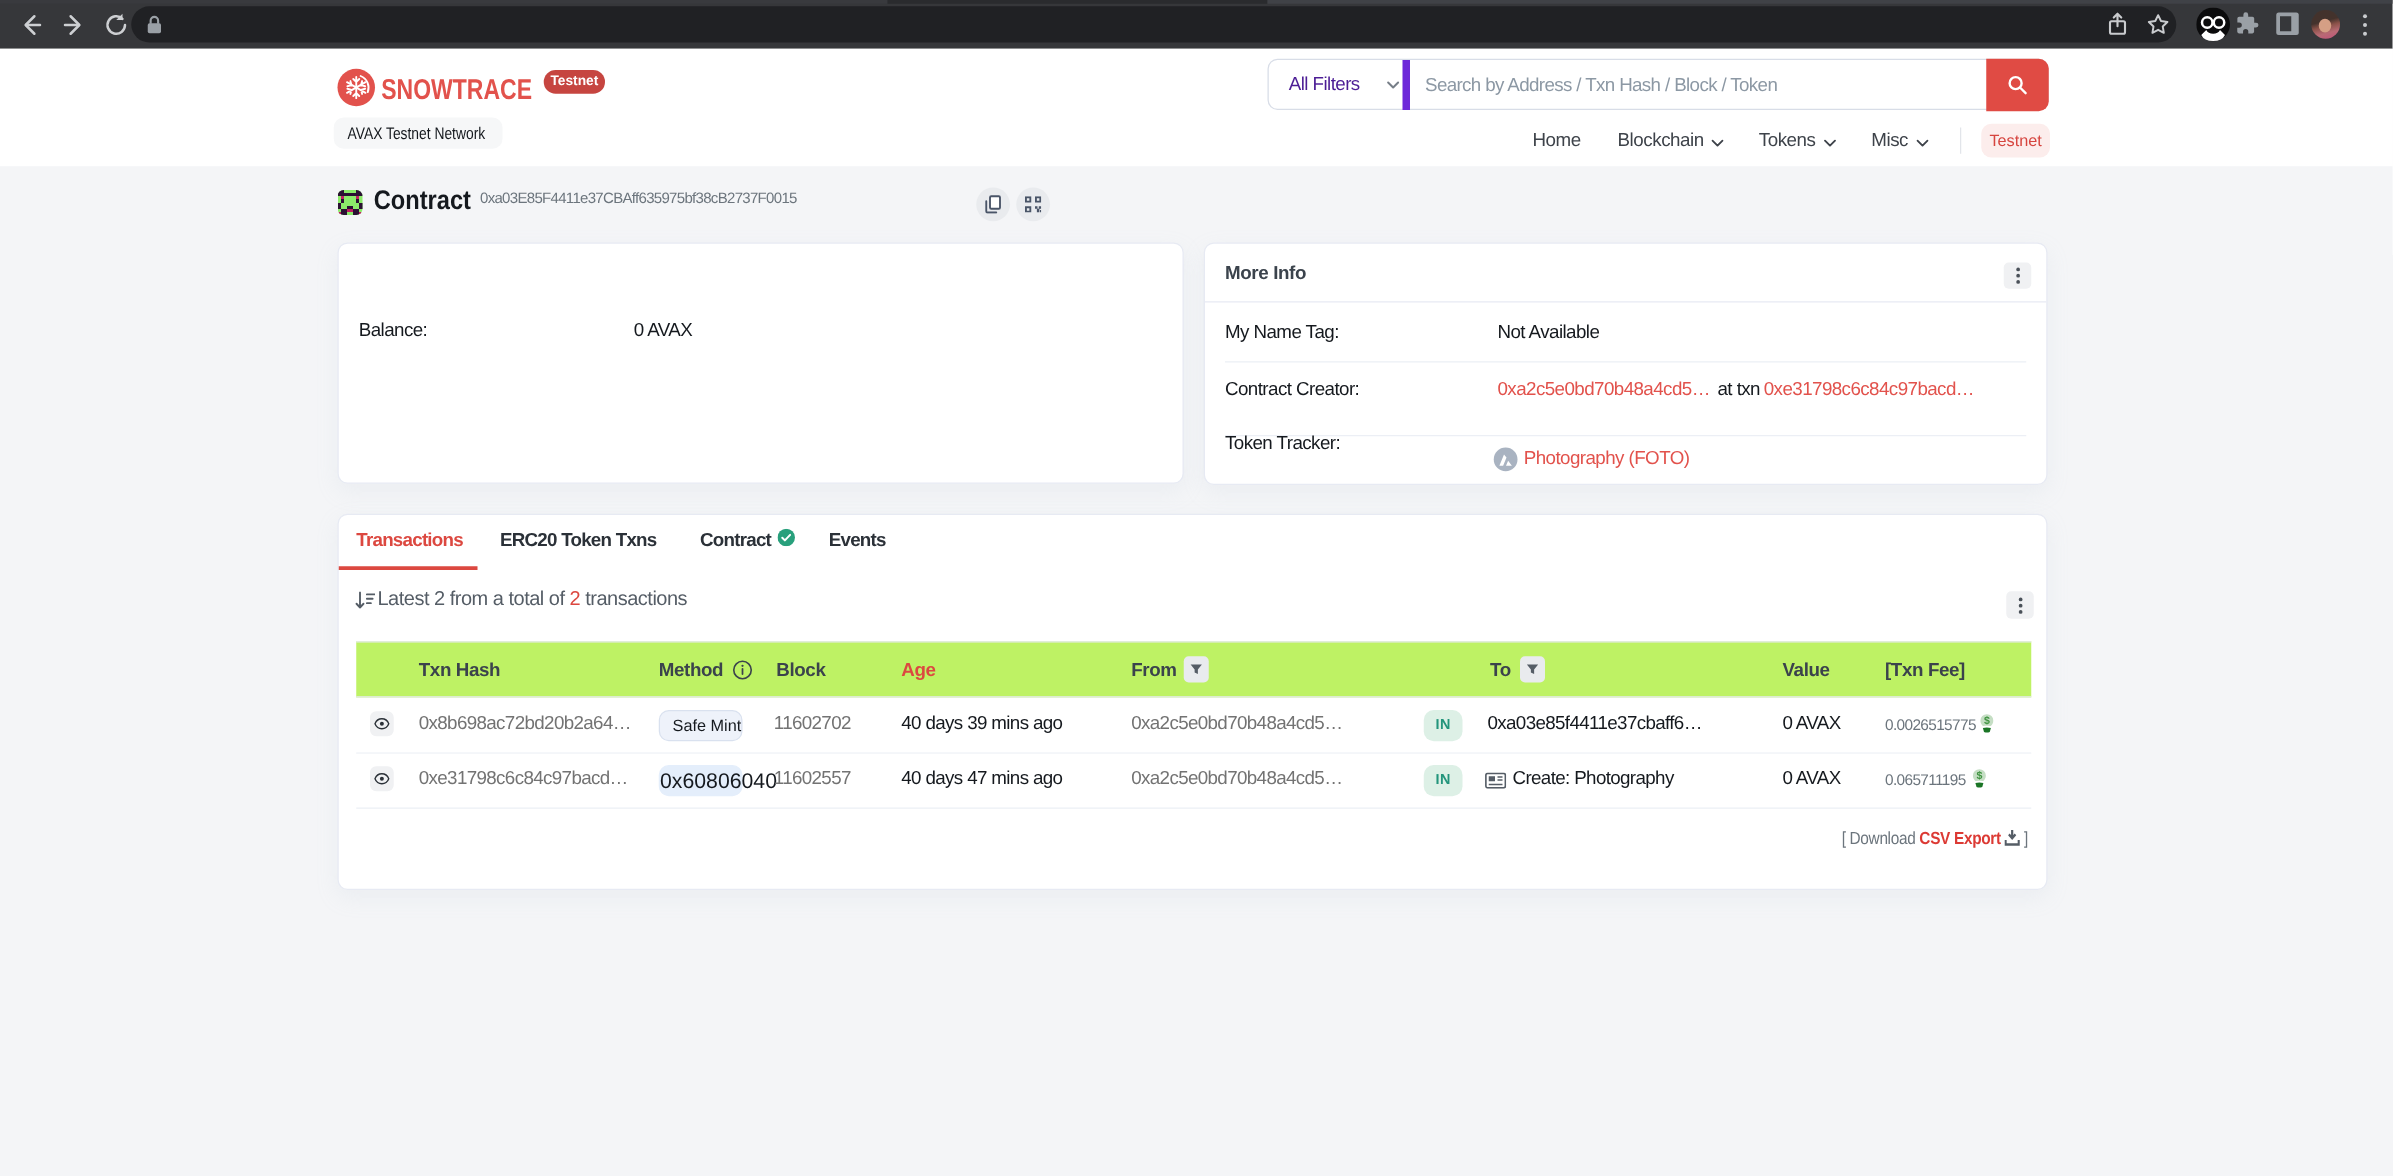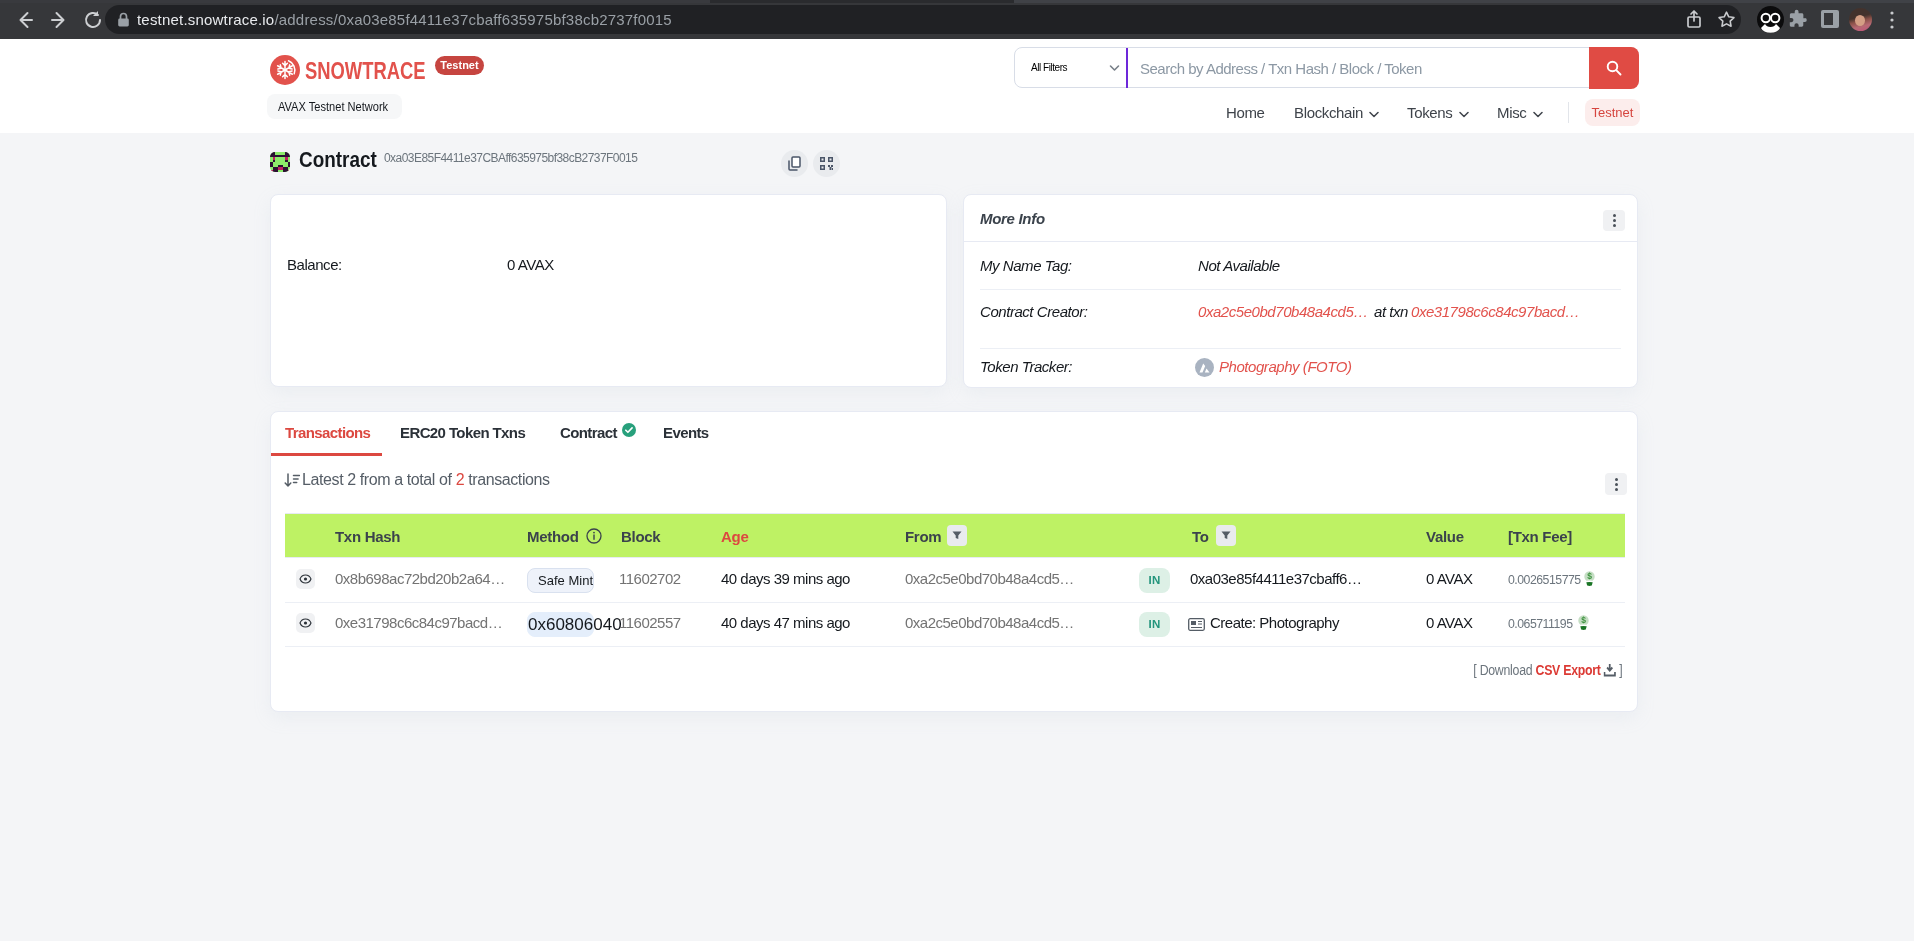--- a/index.html
+++ b/index.html
@@ -14,39 +14,39 @@
 
   
   #header { position:absolute; top:39px; left:0; width:1914px; height:94px; background:#fff; }
   #logo-circ { position:absolute; left:270px; top:16px; width:30px; height:30px; border-radius:50%; background:#e2524c; }
   #logo-text { position:absolute; left:305px; top:19px; font-size:23px; font-weight:bold; color:#e2524c; letter-spacing:0px; transform:scaleX(0.8); transform-origin:0 0; white-space:nowrap; }
   #logo-badge { position:absolute; left:435px; top:17px; width:49px; height:19px; border-radius:10px; background:#c64540; color:#fff; font-size:11px; font-weight:bold; text-align:center; line-height:19px; }
   #avax-pill { position:absolute; left:267px; top:55px; width:135px; height:25px; border-radius:8px; background:#f6f7f8; color:#15191e; font-size:13.5px; font-weight:normal; line-height:25px; white-space:nowrap; }
   #avax-pill span { display:inline-block; transform:scaleX(0.82); transform-origin:0 50%; margin-left:11px; }
 
   #searchbox { position:absolute; left:1014px; top:8px; width:625px; height:41px; border:1px solid #d8dde7; border-radius:8px; background:#fff; }
-  #allfilters { position:absolute; left:0; top:0; width:113px; height:40px; border-right:2px solid #6d28d9; font-size:10px; color:#000000; line-height:40px; padding-left:16px; letter-spacing:-0.45px; }
+  #allfilters { position:absolute; left:0; top:0; width:113px; height:40px; border-right:6px solid #6d28d9; font-size:15px; color:#4c1d95; line-height:40px; padding-left:16px; letter-spacing:-0.45px; }
   #af-caret { position:absolute; left:94px; top:16px; }
   #sb-placeholder { position:absolute; left:125px; top:12px; font-size:15px; color:#8c98a4; letter-spacing:-0.5px; }
   #sb-btn { position:absolute; right:-1px; top:-1px; width:50px; height:42px; background:#e04b44; border-radius:0 8px 8px 0; }
 
   .navitem { position:absolute; top:65px; font-size:15px; color:#3e434a; font-weight:400; letter-spacing:-0.35px; }
   #nav-divider { position:absolute; left:1568px; top:63px; width:1px; height:21px; background:#e2e5ea; }
   #nav-testnet { position:absolute; left:1585px; top:60px; width:55px; height:27px; background:#fcedec; border-radius:8px; color:#d6453f; font-size:13px; text-align:center; line-height:27px; }
 
   
   #main { position:absolute; top:133px; left:0; width:1914px; height:808px; background:#f4f5f7; }
   #identicon { position:absolute; left:270px; top:19px; width:20px; height:20px; border-radius:5px; overflow:hidden; }
   #c-title { position:absolute; left:299px; top:15px; font-size:21.5px; font-weight:bold; color:#15191e; transform:scaleX(0.88); transform-origin:0 0; white-space:nowrap; }
   #c-addr  { position:absolute; left:384px; top:18px; font-size:12px; color:#6c757d; letter-spacing:-0.55px; white-space:nowrap; }
   .circ-btn { position:absolute; top:17px; width:27px; height:27px; border-radius:50%; background:#e9ebee; }
 
   .card { position:absolute; background:#fff; border:1px solid #e7eaf3; border-radius:8px; box-shadow:0 6px 18px rgba(180,190,205,0.13); }
   #card-overview { left:270px; top:61px; width:677px; height:193px; }
-  #card-moreinfo { left:963px; top:61px; width:675px; height:194px;font-style:italic; }
+  #card-moreinfo { left:963px; top:61px; width:675px; height:194px; }
   .card-head { position:absolute; left:0; top:0; width:100%; height:47px; border-bottom:1px solid #e7eaf3; }
   .card-head .t { position:absolute; left:16px; top:15px; font-size:15px; font-weight:bold; color:#3b434c; letter-spacing:-0.3px; }
 
   .lbl { position:absolute; font-size:15px; color:#15191e; letter-spacing:-0.45px; }
   .val { position:absolute; font-size:15px; color:#15191e; letter-spacing:-0.45px; }
   .red { color:#e2524c; }
   .hr-in { position:absolute; left:16px; right:16px; height:1px; background:#eceff5; }
 
   #dots-btn { position:absolute; right:12px; top:15px; width:22px; height:21px; border-radius:4px; background:#f0f1f3; }
   .vdot { position:absolute; left:10px; width:3px; height:3px; border-radius:50%; background:#4a5159; }
@@ -90,21 +90,20 @@
     </svg>
   <svg class="abs" style="left:82px;top:9px" width="22" height="22" viewBox="0 0 22 22">
       <path d="M18 11 a7 7 0 1 1 -2.05-4.95" stroke="#cdcfd2" stroke-width="2" fill="none" stroke-linecap="round"></path>
       <path d="M16 2 v5 h-5 z" fill="#cdcfd2"></path>
     </svg>
   <div id="omnibox"></div>
   <svg class="abs" style="left:117px;top:12px" width="13" height="16" viewBox="0 0 13 16">
       <rect x="1.2" y="6.5" width="10.6" height="8" rx="1.4" fill="#9aa0a6"></rect>
       <path d="M3.5 7 V4.5 a3 3 0 0 1 6 0 V7" stroke="#9aa0a6" stroke-width="1.7" fill="none"></path>
     </svg>
-  <div id="urltext">testnet.snowtrace.io<span class="path">/address/0xa03e85f4411e37cbaff635975bf38cb2737f0015</span></div>
 
   <svg class="abs" style="left:1684px;top:9px" width="20" height="21" viewBox="0 0 20 21">
       <rect x="4" y="8" width="12" height="10" rx="1.2" stroke="#c9cbce" stroke-width="1.7" fill="none"></rect>
       <path d="M10 12 V2.5 M7 5 l3-3 3 3" stroke="#c9cbce" stroke-width="1.7" fill="none" stroke-linecap="round" stroke-linejoin="round"></path>
     </svg>
   <svg class="abs" style="left:1716px;top:9px" width="21" height="21" viewBox="0 0 24 24">
       <path d="M12 3.6 l2.6 5.3 5.9.9-4.3 4.1 1 5.8-5.2-2.7-5.2 2.7 1-5.8L3.5 9.8l5.9-.9z" stroke="#c9cbce" stroke-width="1.8" fill="none" stroke-linejoin="round"></path>
     </svg>
 
   <svg class="abs" style="left:1757px;top:6px" width="27" height="27" viewBox="0 0 27 27">
@@ -233,21 +232,21 @@
     <div class="lbl" style="left:16px;top:108px">Contract Creator:</div>
     <div class="val red" style="left:234px;top:108px">0xa2c5e0bd70b48a4cd5…</div>
     <div class="val" style="left:410px;top:108px">at txn</div>
     <div class="val red" style="left:447px;top:108px">0xe31798c6c84c97bacd…</div>
     <div class="hr-in" style="top:153px"></div>
     <div class="abs" style="left:231px;top:163px;width:19px;height:19px;border-radius:50%;background:#a9b3c1;">
       <svg class="abs" style="left:4px;top:5px" width="11" height="10" viewBox="0 0 11 10">
           <path d="M4.2 0.5 L0.5 9.5 h3 l2.7-6.5 z M7.5 5.5 L5.8 9.5 h4.7 z" fill="#fff"></path>
         </svg>
     </div>
-    <div class="lbl" style="left:16px;top:163px">Token Tracker:</div>
+    <div class="lbl" style="left:16px;top:151px">Token Tracker:</div>
     <div class="val red" style="left:255px;top:163px">Photography (FOTO)</div>
   </div>
 
   <div class="card" id="card-tx">
     <div class="tab" style="left:14px;color:#dc4840">Transactions</div>
     <div id="tab-underline"></div>
     <div class="tab" style="left:129px">ERC20 Token Txns</div>
     <div class="tab" style="left:289px">Contract</div>
     <svg class="abs" style="left:351px;top:11px" width="14" height="14" viewBox="0 0 14 14">
         <circle cx="7" cy="7" r="7" fill="#28a07c"></circle>

